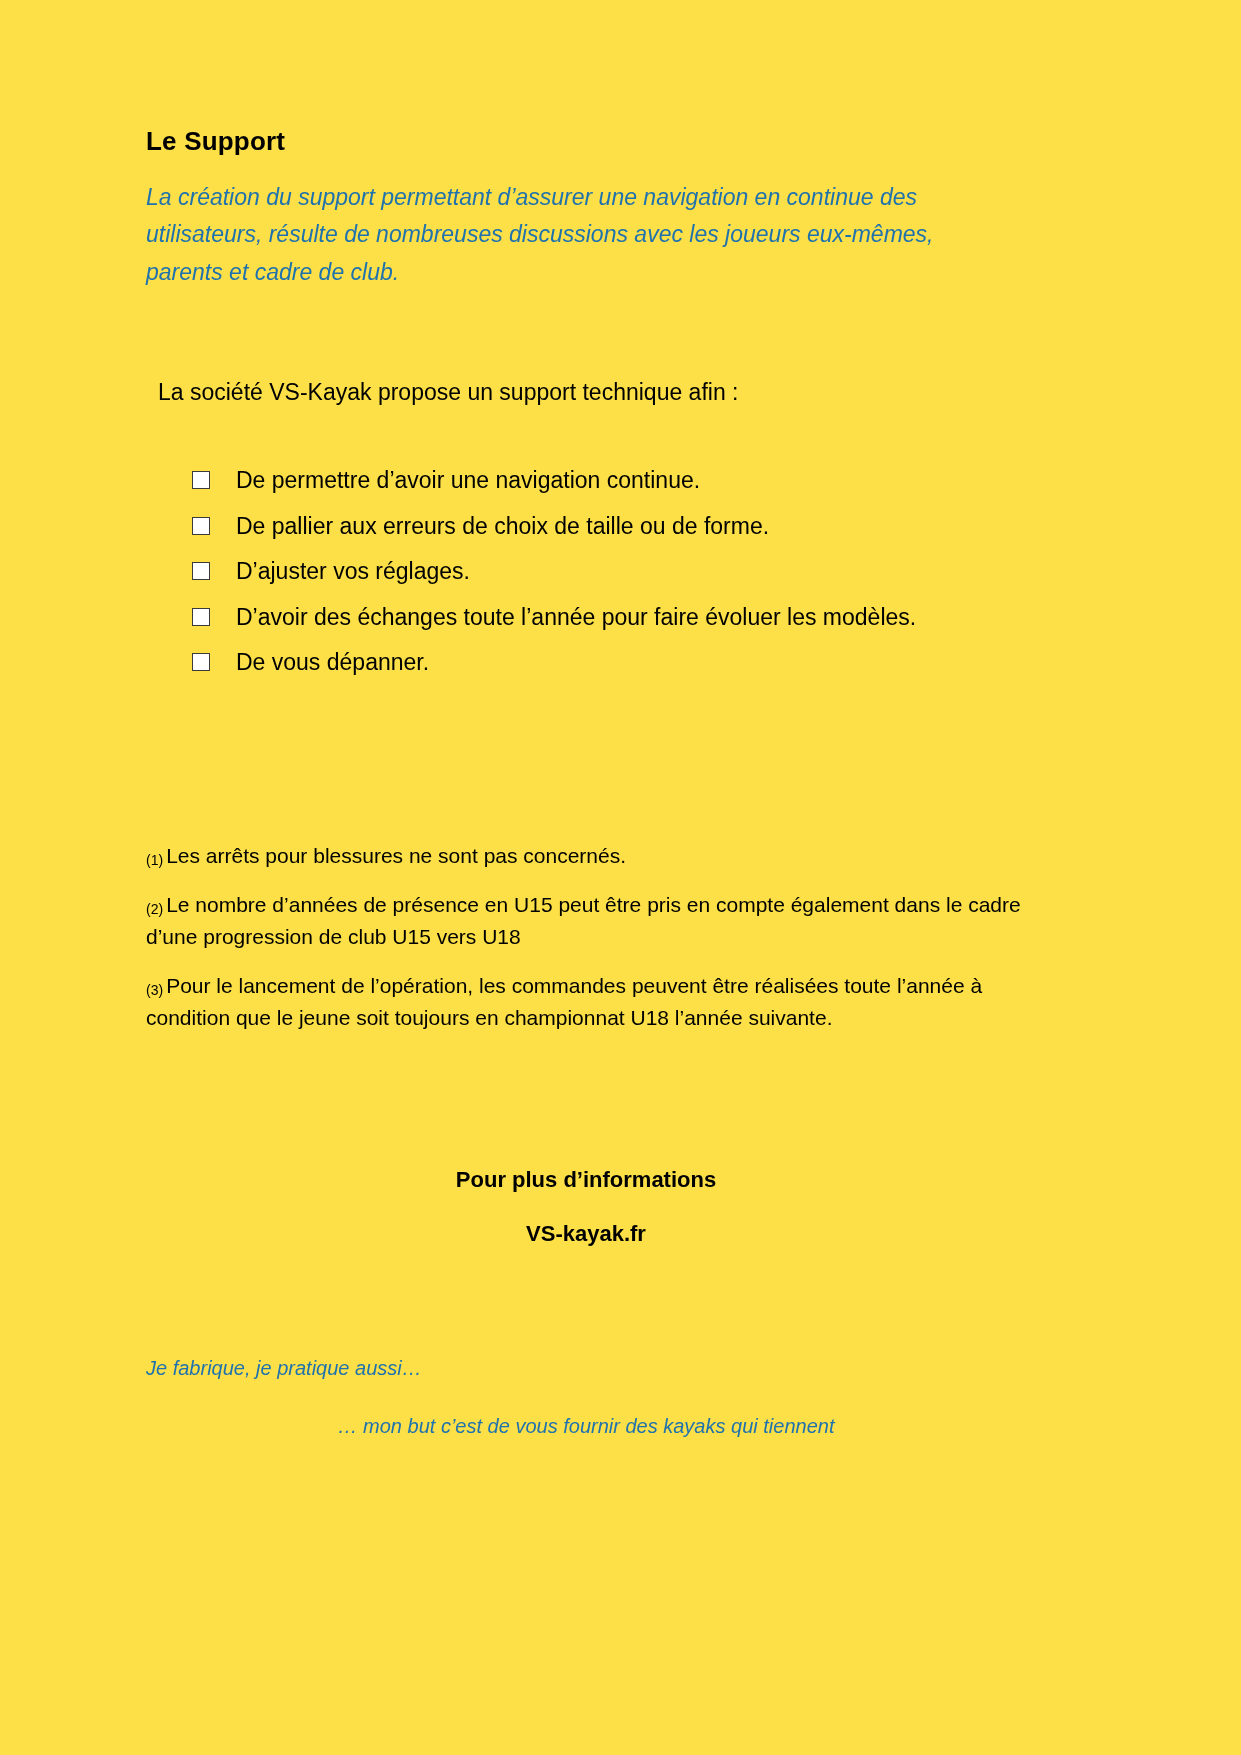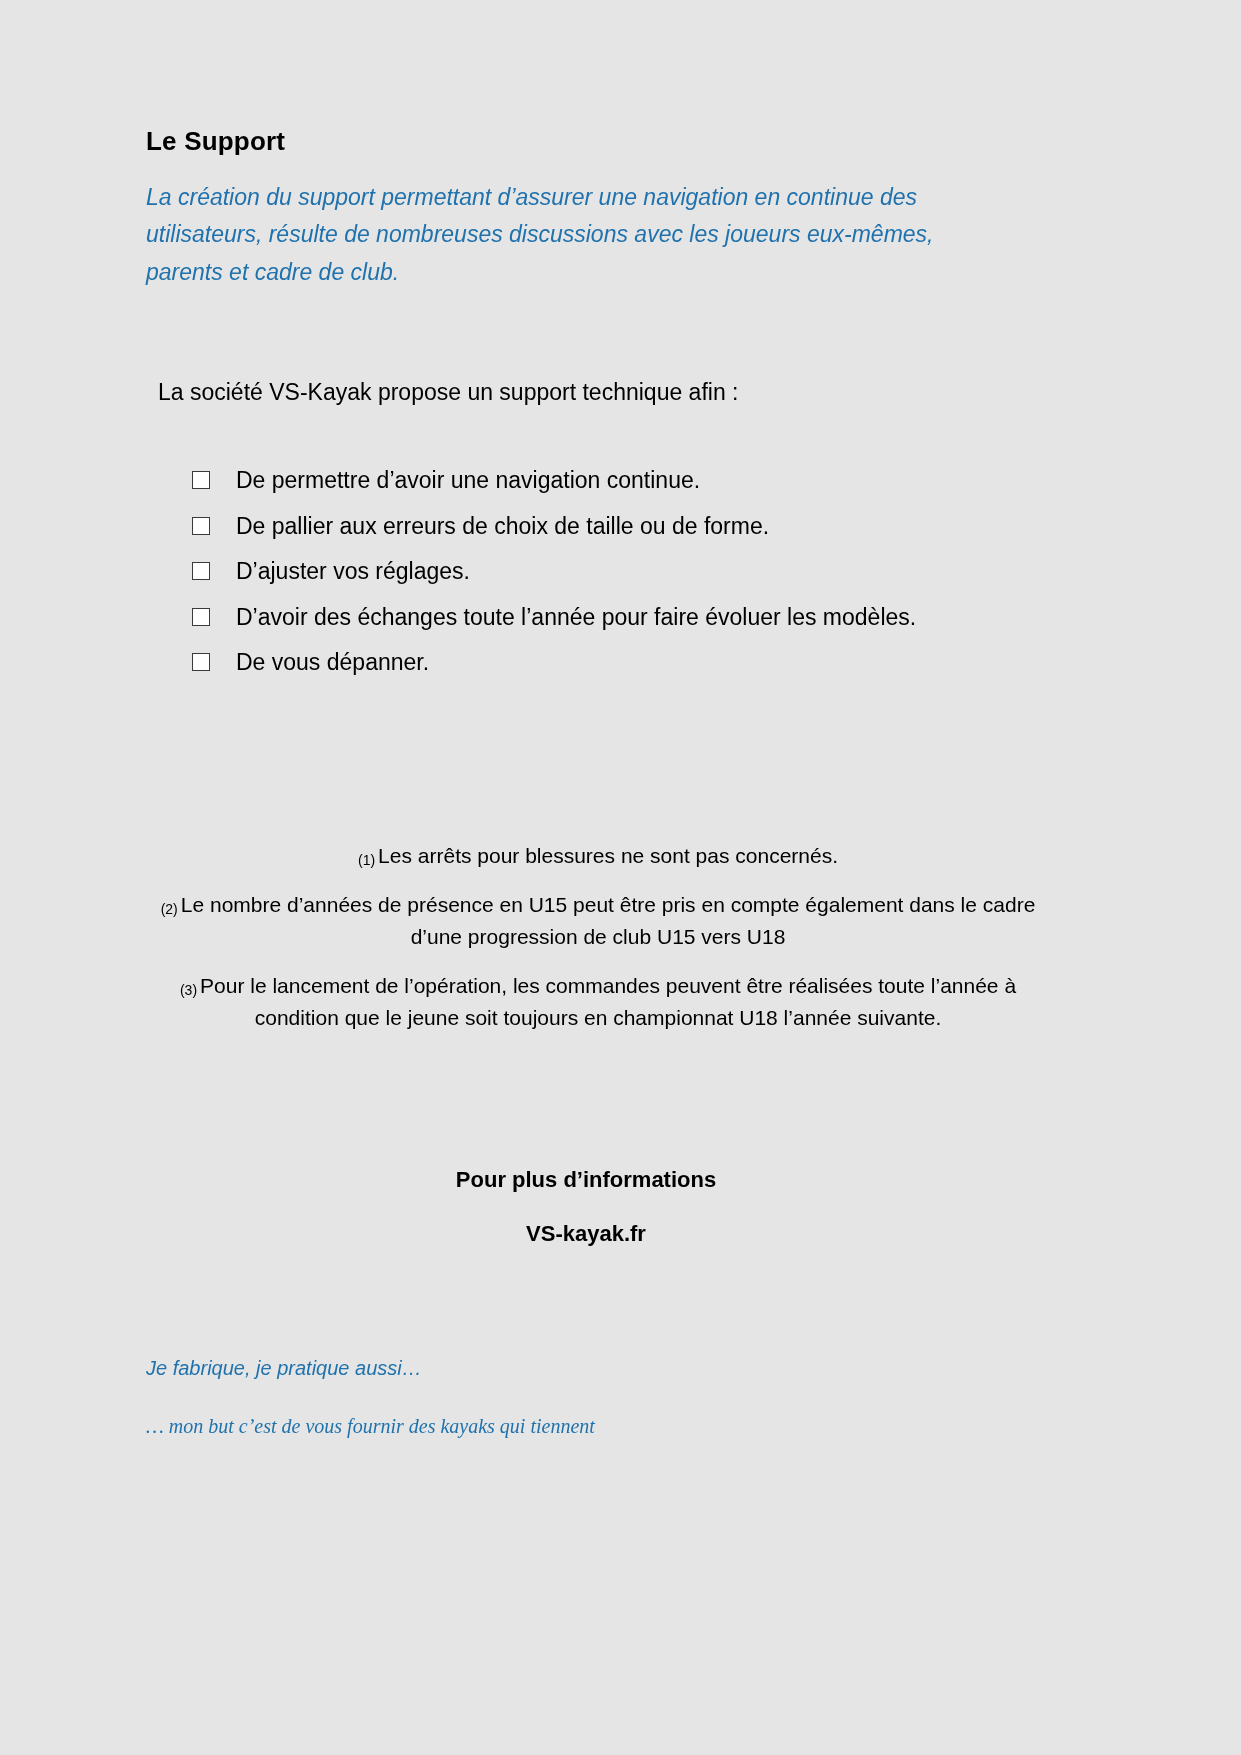--- a/index.html
+++ b/index.html
@@ -14,21 +14,21 @@
     color: #000000;
     position: relative;
     overflow: hidden;
   }
   .page {
     position: absolute;
     left: 0;
     top: 0;
     width: 1241px;
     height: 1755px;
-    background: #e5e5e5;
+    background: #fde047;
   }
   .content {
     position: absolute;
     left: 146px;
     top: 126px;
     width: 950px;
   }
 
   .doc-title {
     font-size: 26px;
@@ -88,24 +88,23 @@
     font-style: italic;
     font-weight: bold;
     font-size: 23px;
     line-height: 1.5;
     margin: 0;
   }
 
   .footnote {
     font-size: 21px;
     line-height: 1.5;
-    margin: 0 0 18px 12px;
+    margin: 0 0 18px 0;
     color: #000;
     width: 880px;
-    text-align: center;
   }
   .footnote .fn-num {
     font-size: 14px;
     vertical-align: baseline;
     position: relative;
     top: 2px;
     margin-right: 3px;
   }
 
   .center-block {
@@ -120,23 +119,22 @@
   }
 
   .closing {
     color: #1f72ad;
     font-style: italic;
     font-size: 20px;
     line-height: 1.5;
     margin: 6px 0 28px 0;
   }
   .closing.indented {
-    text-align: left;
+    text-align: center;
     width: 880px;
-    font-family: Liberation Serif, serif;
   }
 </style>
 </head>
 <body>
 
 <div class="page">
   <div class="content">
 
     <h1 class="doc-title">Le Support</h1>
 

